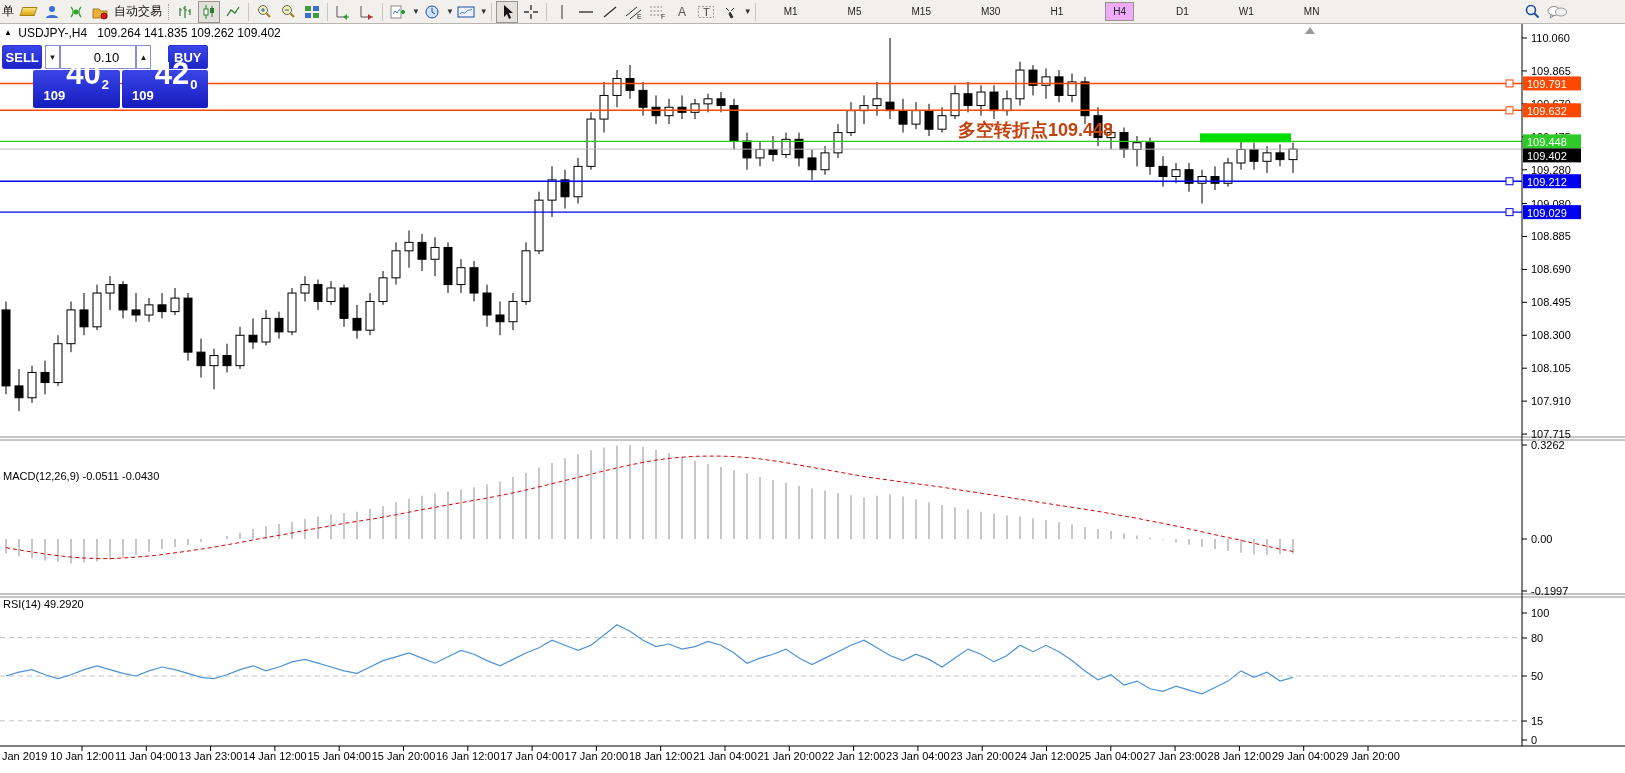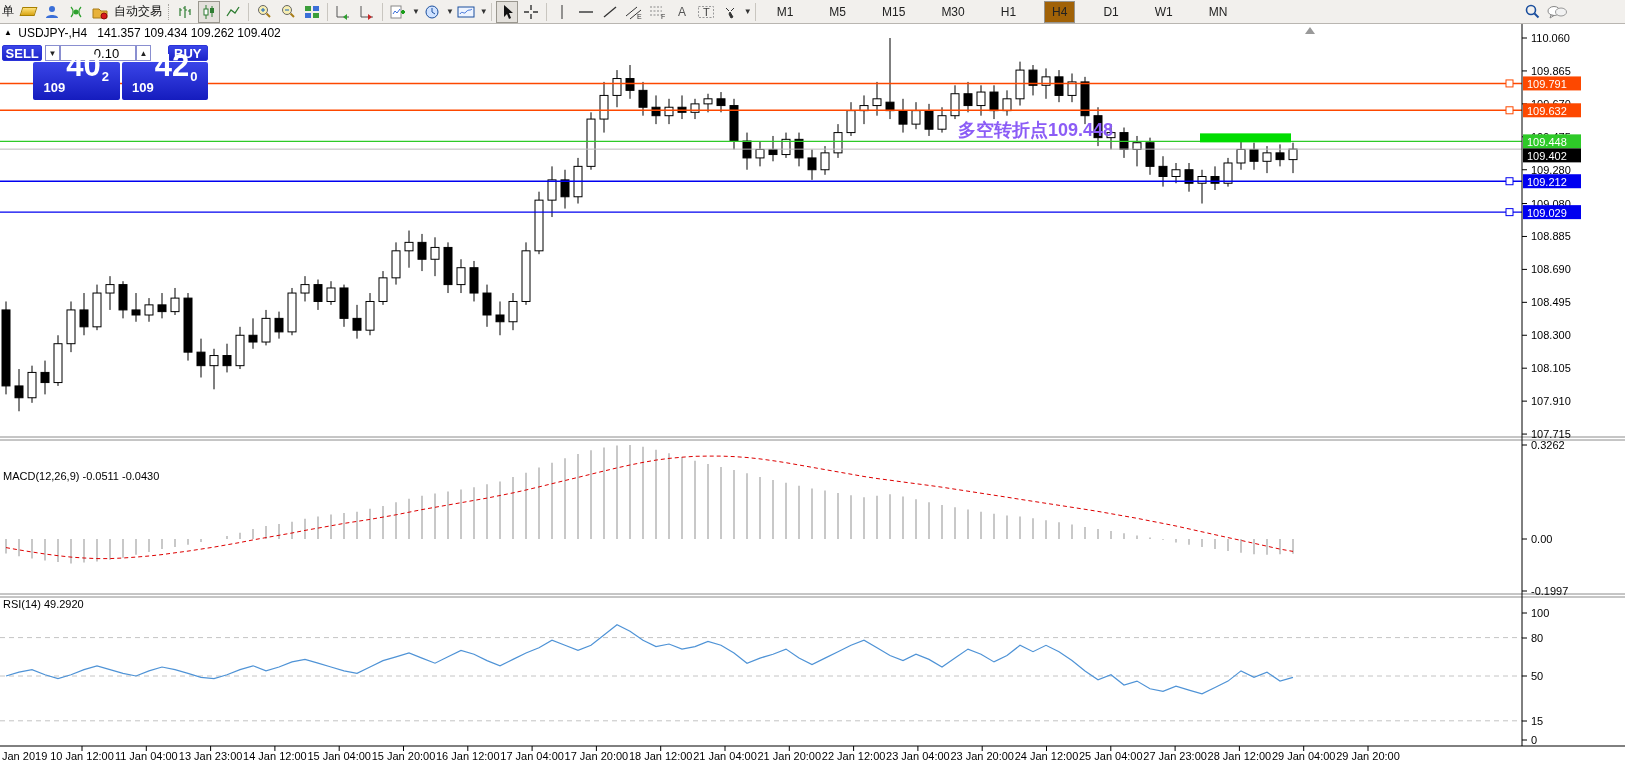--- a/index.html
+++ b/index.html
@@ -4,35 +4,35 @@
 <style>
   html,body{margin:0;padding:0;}
   body{width:1625px;height:773px;overflow:hidden;background:#fff;font-family:"Liberation Sans",sans-serif;position:relative;}
   
   .toolbar{position:absolute;top:0;left:0;width:1625px;height:23px;background:#f2f0ed;border-bottom:1px solid #b9b6b1;display:flex;align-items:center;z-index:20;}
   .tbtn{height:20px;min-width:20px;display:flex;align-items:center;justify-content:center;margin:0 1px;border:1px solid transparent;}
   .tbtn.pressed{background:#e4e1dc;border:1px solid #9a978f;}
   .grip{border-left:1px dotted #a8a5a0;height:16px;margin:0 4px;}
   .sep{border-left:1px solid #c9c6c0;height:18px;margin:0 3px;}
   .tlabel{font-size:12px;color:#111;margin:0 2px;white-space:nowrap;}
-  .tf{font-size:12px;color:#222;padding:3px 7px;margin:0 10px;border:1px solid transparent;}
-  .tf.pressed{background:#a16207;border:1px solid #97948e;}
+  .tf{font-size:10px;color:#222;padding:3px 7px;margin:0 17px;border:1px solid transparent;}
+  .tf.pressed{background:#f0abfc;border:1px solid #97948e;}
   .dd{font-size:8px;color:#333;margin-left:2px;}
   .goldbar{width:13px;height:7px;background:linear-gradient(#ffe27a,#d9a514);border:1px solid #a88000;transform:skewX(-18deg);}
   .toolbar-right{margin-left:auto;display:flex;align-items:center;margin-right:55px;}
   
   #svg{position:absolute;top:0;left:0;z-index:1;}
   .chart-title{position:absolute;left:4px;top:26px;font-size:12px;color:#000;z-index:5;white-space:nowrap;}
   .chart-title .arrow{font-size:8px;vertical-align:2px;margin-right:3px;}
   .macd-label{position:absolute;left:3px;top:430px;font-size:11px;color:#000;z-index:5;margin-top:40px;}
   .rsi-label{position:absolute;left:3px;top:598px;font-size:11px;color:#000;z-index:5;}
-  .annotation{position:absolute;left:958px;top:118px;font-size:18px;font-weight:bold;color:#8b5cf6;z-index:5;white-space:nowrap;}
+  .annotation{position:absolute;left:958px;top:118px;font-size:18px;font-weight:bold;color:#c2410c;z-index:5;white-space:nowrap;}
   
   .trade{position:absolute;left:2px;top:45px;width:206px;z-index:6;}
-  .trade .row1{display:flex;height:16px;}
+  .trade .row1{display:flex;height:24px;}
   .tbtn-blue{background:linear-gradient(#3a45e8,#1d24c8);color:#fff;font-size:13px;font-weight:bold;display:flex;align-items:center;justify-content:center;border:1px solid #2a33d8;border-radius:2px;}
   .sellbtn,.buybtn{width:46px;}
   .spin{width:15px;background:#fff;border:1px solid #8a8fd0;font-size:8px;display:flex;align-items:center;justify-content:center;color:#222;}
   .vol{width:70px;border:1px solid #8a8fd0;font-size:13px;text-align:center;padding-right:16px;color:#000;background:#fff;display:flex;align-items:center;justify-content:flex-end;}
   .row2{display:flex;margin-top:1px;height:38px;padding-left:31px;}
   .pricebox{width:101px;background:linear-gradient(#3a45e8,#151cbe);color:#fff;display:flex;align-items:flex-end;justify-content:center;padding-bottom:2px;border-radius:2px;}
   .pricebox + .pricebox{margin-left:2px;}
   .pricebox .pre{font-size:13px;font-weight:bold;margin-bottom:3px;}
   .pricebox .big{font-size:31px;font-weight:bold;line-height:30px;margin:17px 1px;}
   .pricebox .sup{font-size:13px;font-weight:bold;margin-bottom:14px;}
@@ -667,21 +667,21 @@
       <text x="1303.7" y="760" fill="#000" text-anchor="middle">29 Jan 04:00</text>
       <line x1="1368" y1="746" x2="1368" y2="751" stroke="#000"></line>
       <text x="1368" y="760" fill="#000" text-anchor="middle">29 Jan 20:00</text>
     </g>
   </svg>
 
 <div class="chart-title">
   <span class="arrow">▲</span>
   <span>USDJPY-,H4</span>
   <span>&nbsp;</span>
-  <span>141.357 109.434 109.262 109.402</span>
+  <span>109.264 141.835 109.262 109.402</span>
 </div>
 
 <div class="trade">
   <div class="row1">
     <div class="tbtn-blue sellbtn">SELL</div>
     <div class="spin" style="margin-left:3px">▼</div>
     <div class="vol">0.10</div>
     <div class="spin">▲</div>
     <div class="tbtn-blue buybtn" style="margin-left:17px">BUY</div>
   </div>

